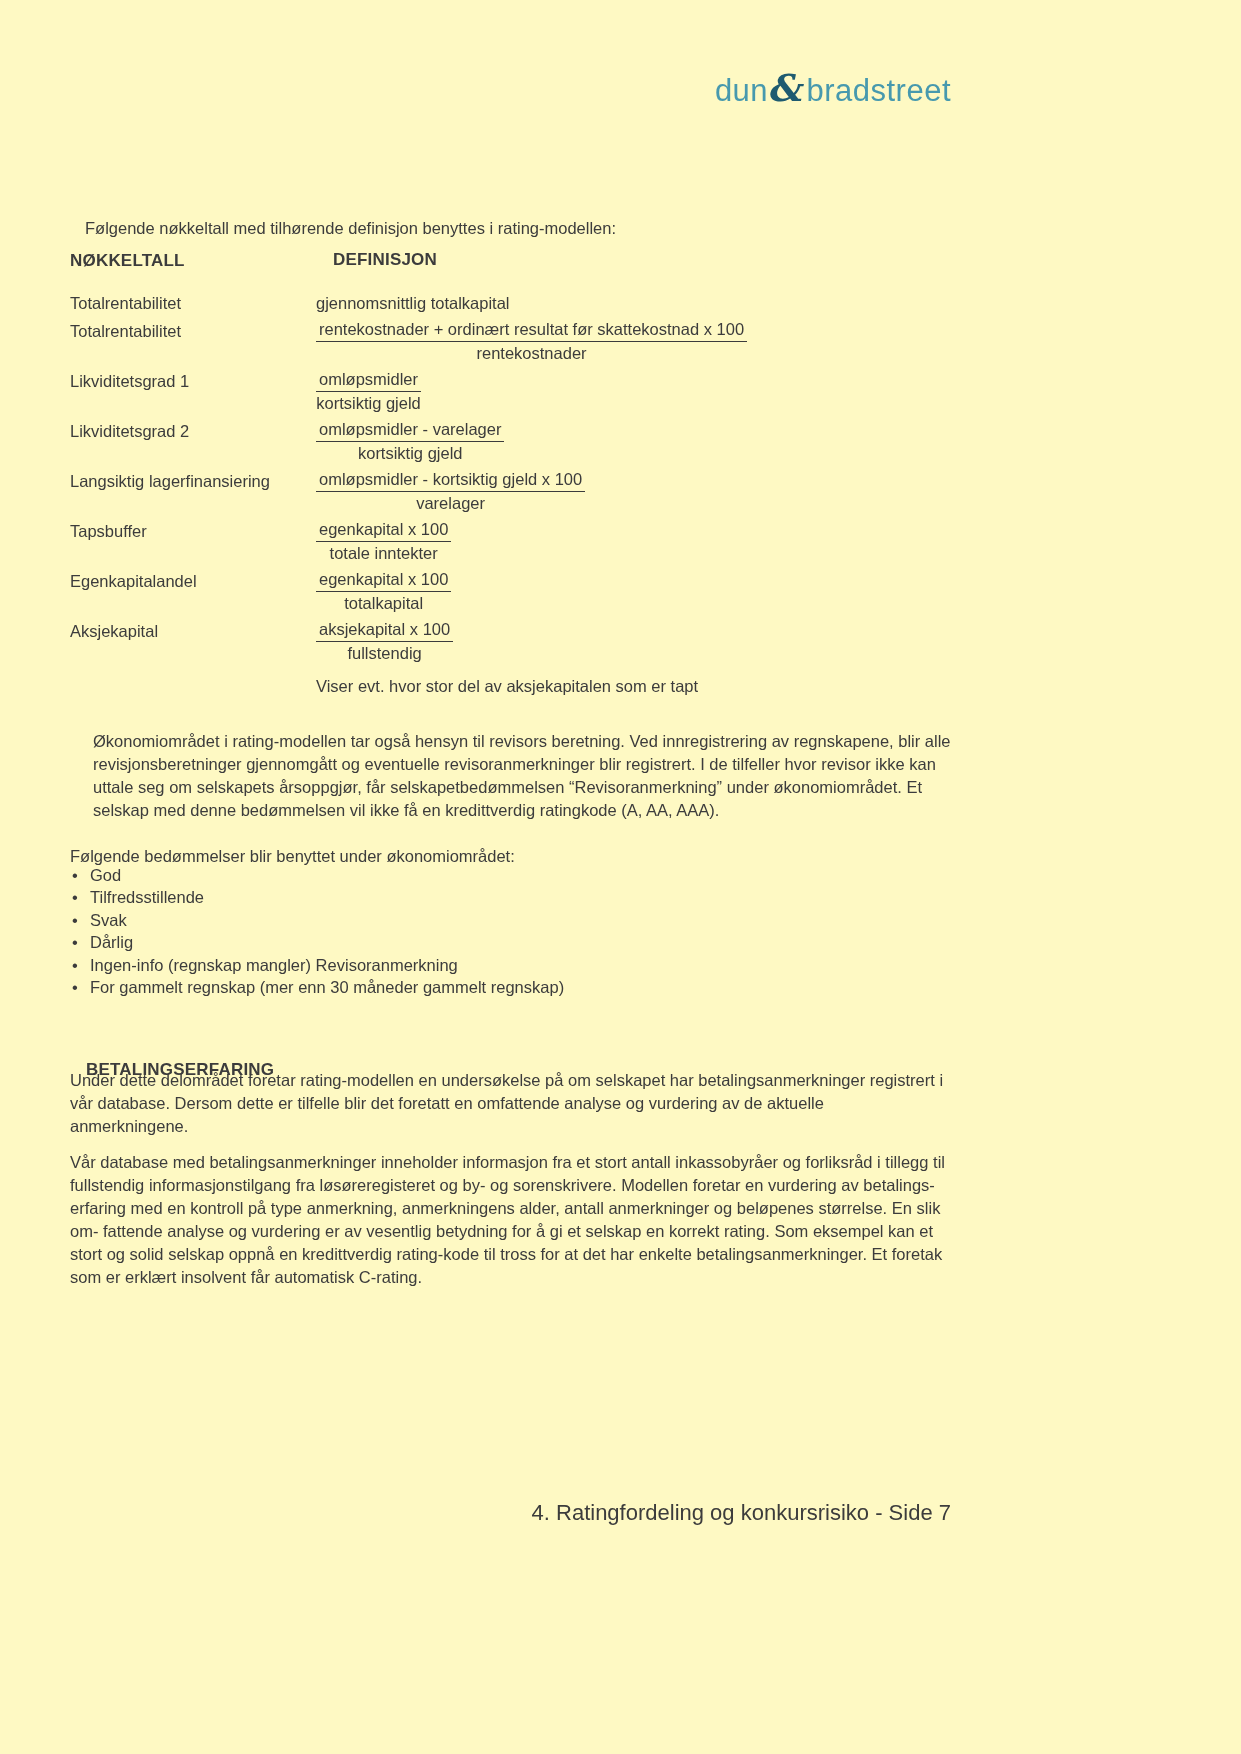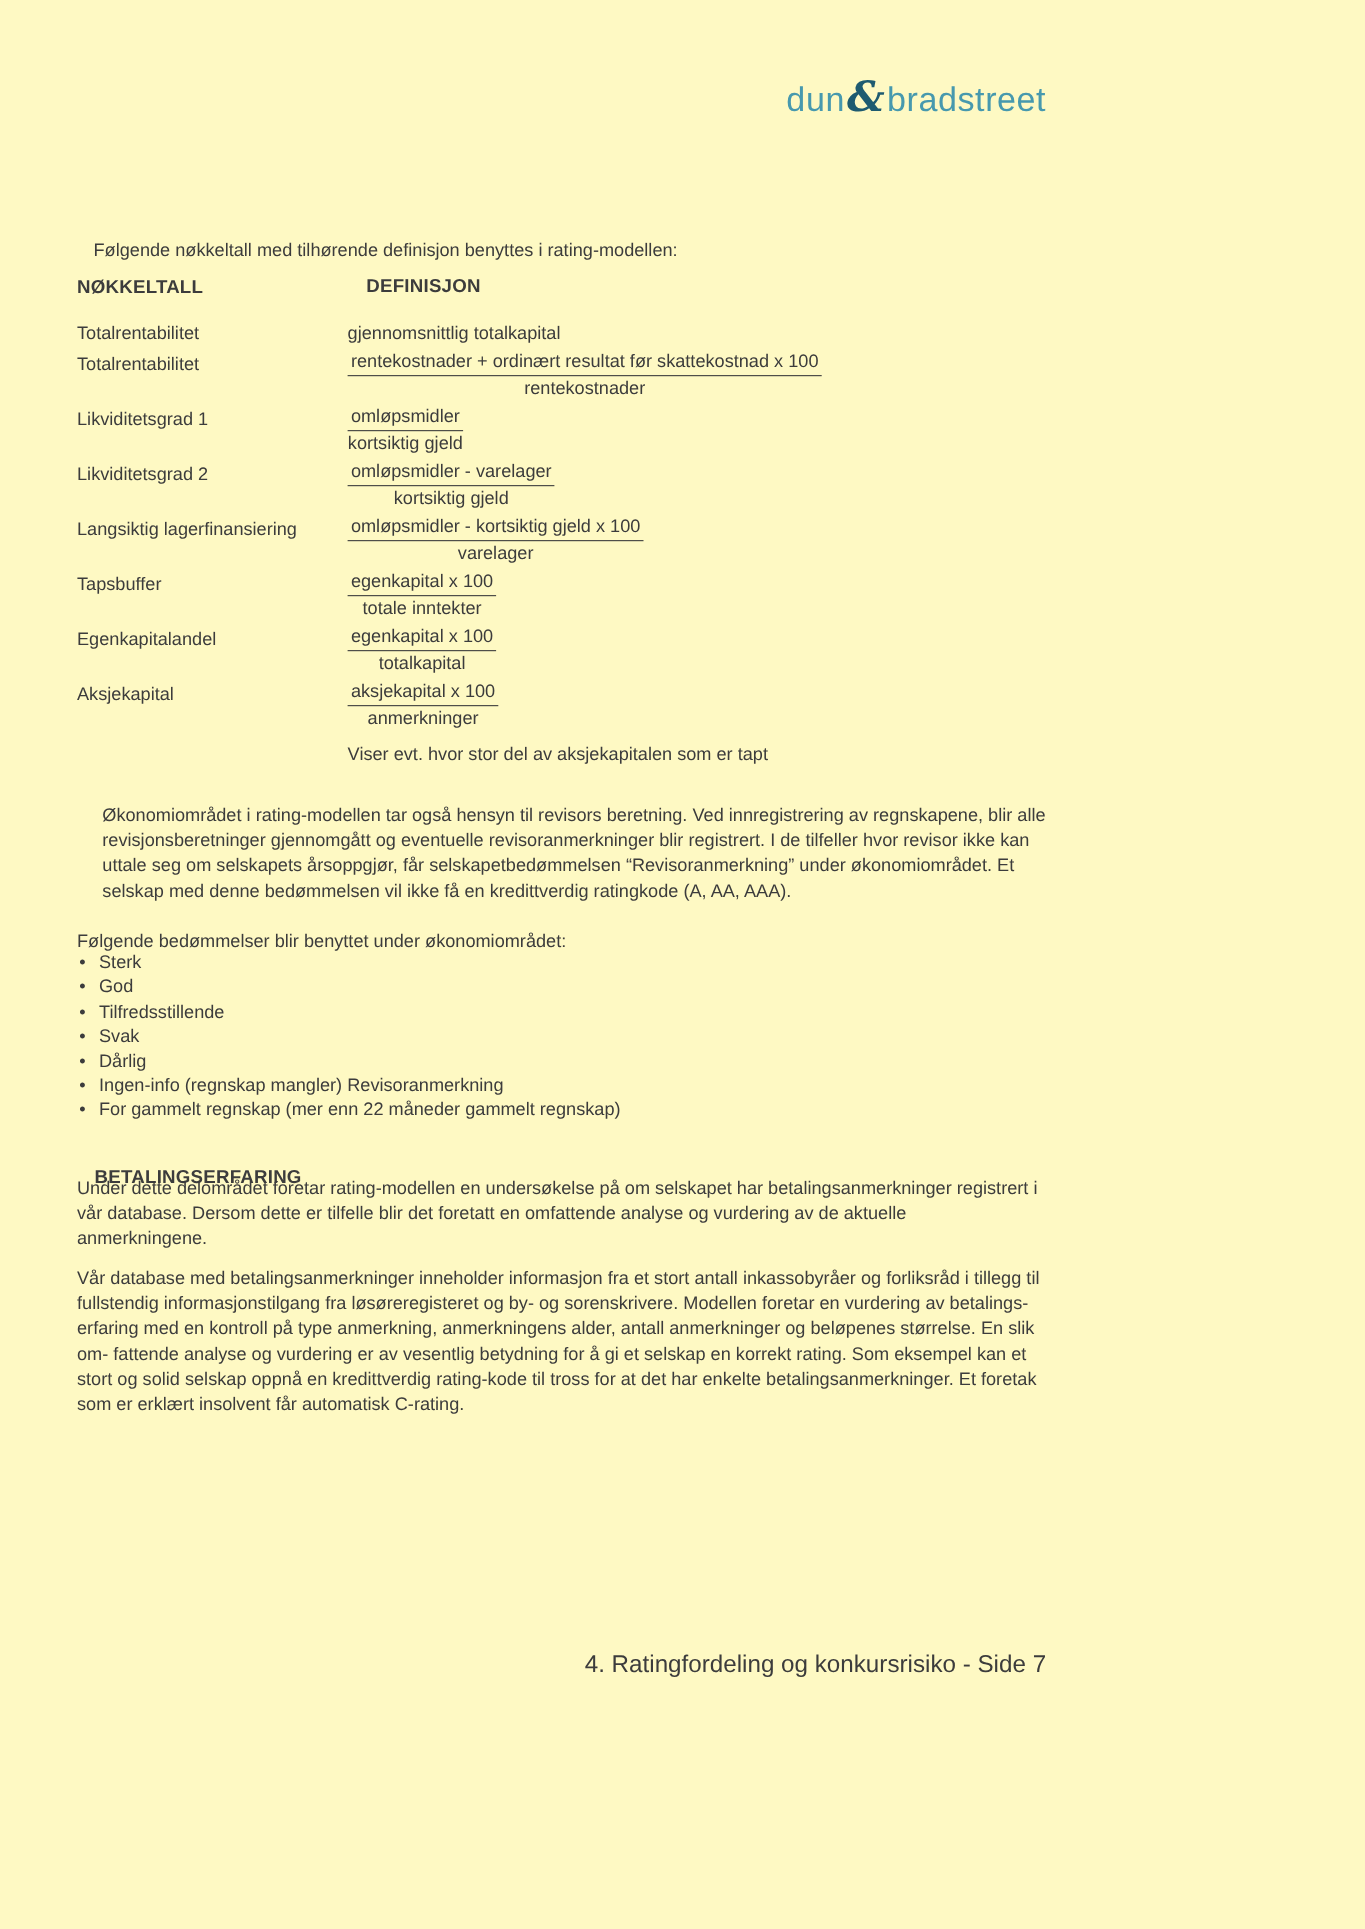--- a/index.html
+++ b/index.html
@@ -187,44 +187,43 @@
             <span class="den">totalkapital</span>
           </span>
         </div>
       </div>
 
       <div class="krow">
         <div class="term">Aksjekapital</div>
         <div class="def">
           <span class="fraction">
             <span class="num">aksjekapital x 100</span>
-            <span class="den">anmerkninger</span>
+            <span class="den">fullstendig</span>
           </span>
         </div>
       </div>
 
       <div class="krow note-row">
         <div class="term"></div>
         <div class="def">Viser evt. hvor stor del av aksjekapitalen som er tapt</div>
       </div>
 
     </section>
 
     <p class="para p-economy">Økonomiområdet i rating-modellen tar også hensyn til revisors beretning. Ved innregistrering av regnskapene, blir alle revisjonsberetninger gjennomgått og eventuelle revisoranmerkninger blir registrert. I de tilfeller hvor revisor ikke kan uttale seg om selskapets årsoppgjør, får selskapetbedømmelsen “Revisoranmerkning” under økonomiområdet. Et selskap med denne bedømmelsen vil ikke få en kredittverdig ratingkode (A, AA, AAA).</p>
 
     <p class="para p-assess-intro">Følgende bedømmelser blir benyttet under økonomiområdet:</p>
 
     <ul class="bullets">
-      <li class="bullet"><span class="dot"></span><span>Sterk</span></li>
       <li class="bullet"><span class="dot"></span><span>God</span></li>
       <li class="bullet"><span class="dot"></span><span>Tilfredsstillende</span></li>
       <li class="bullet"><span class="dot"></span><span>Svak</span></li>
       <li class="bullet"><span class="dot"></span><span>Dårlig</span></li>
       <li class="bullet"><span class="dot"></span><span>Ingen-info (regnskap mangler) Revisoranmerkning</span></li>
-      <li class="bullet"><span class="dot"></span><span>For gammelt regnskap (mer enn 22 måneder gammelt regnskap)</span></li>
+      <li class="bullet"><span class="dot"></span><span>For gammelt regnskap (mer enn 30 måneder gammelt regnskap)</span></li>
     </ul>
 
     <h2 class="section-heading">BETALINGSERFARING</h2>
 
     <p class="para p-bet1">Under dette delområdet foretar rating-modellen en undersøkelse på om selskapet har betalingsanmerkninger registrert i vår database. Dersom dette er tilfelle blir det foretatt en omfattende analyse og vurdering av de aktuelle anmerkningene.</p>
 
     <p class="para p-bet2">Vår database med betalingsanmerkninger inneholder informasjon fra et stort antall inkassobyråer og forliksråd i tillegg til fullstendig informasjonstilgang fra løsøreregisteret og by- og sorenskrivere. Modellen foretar en vurdering av betalings- erfaring med en kontroll på type anmerkning, anmerkningens alder, antall anmerkninger og beløpenes størrelse. En slik om- fattende analyse og vurdering er av vesentlig betydning for å gi et selskap en korrekt rating. Som eksempel kan et stort og solid selskap oppnå en kredittverdig rating-kode til tross for at det har enkelte betalingsanmerkninger. Et foretak som er erklært insolvent får automatisk C-rating.</p>
 
     <footer class="footer">4. Ratingfordeling og konkursrisiko - Side 7</footer>
 

